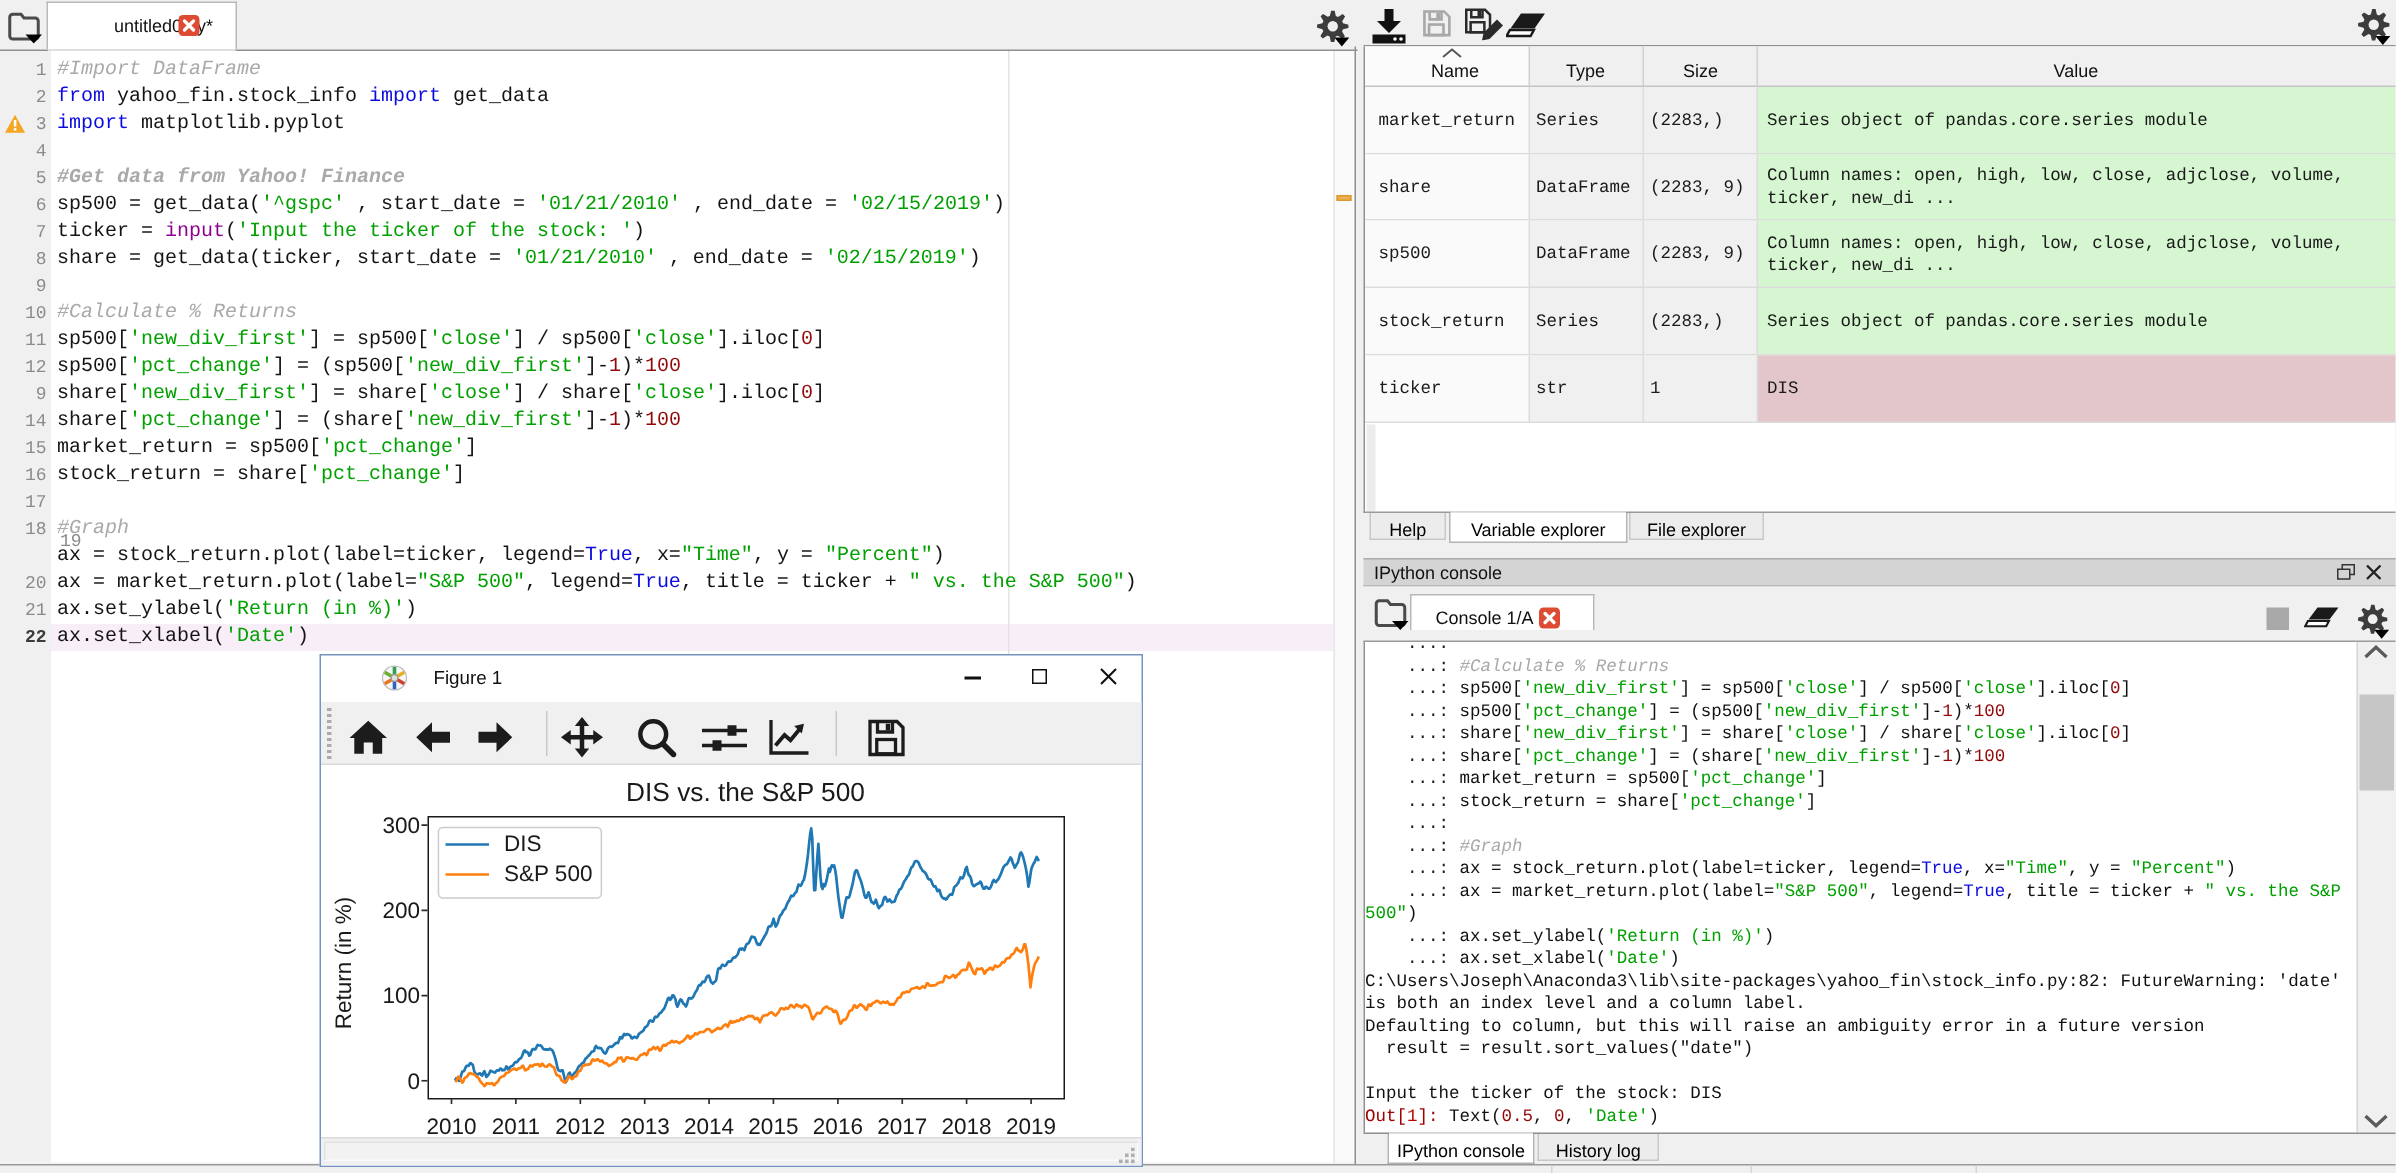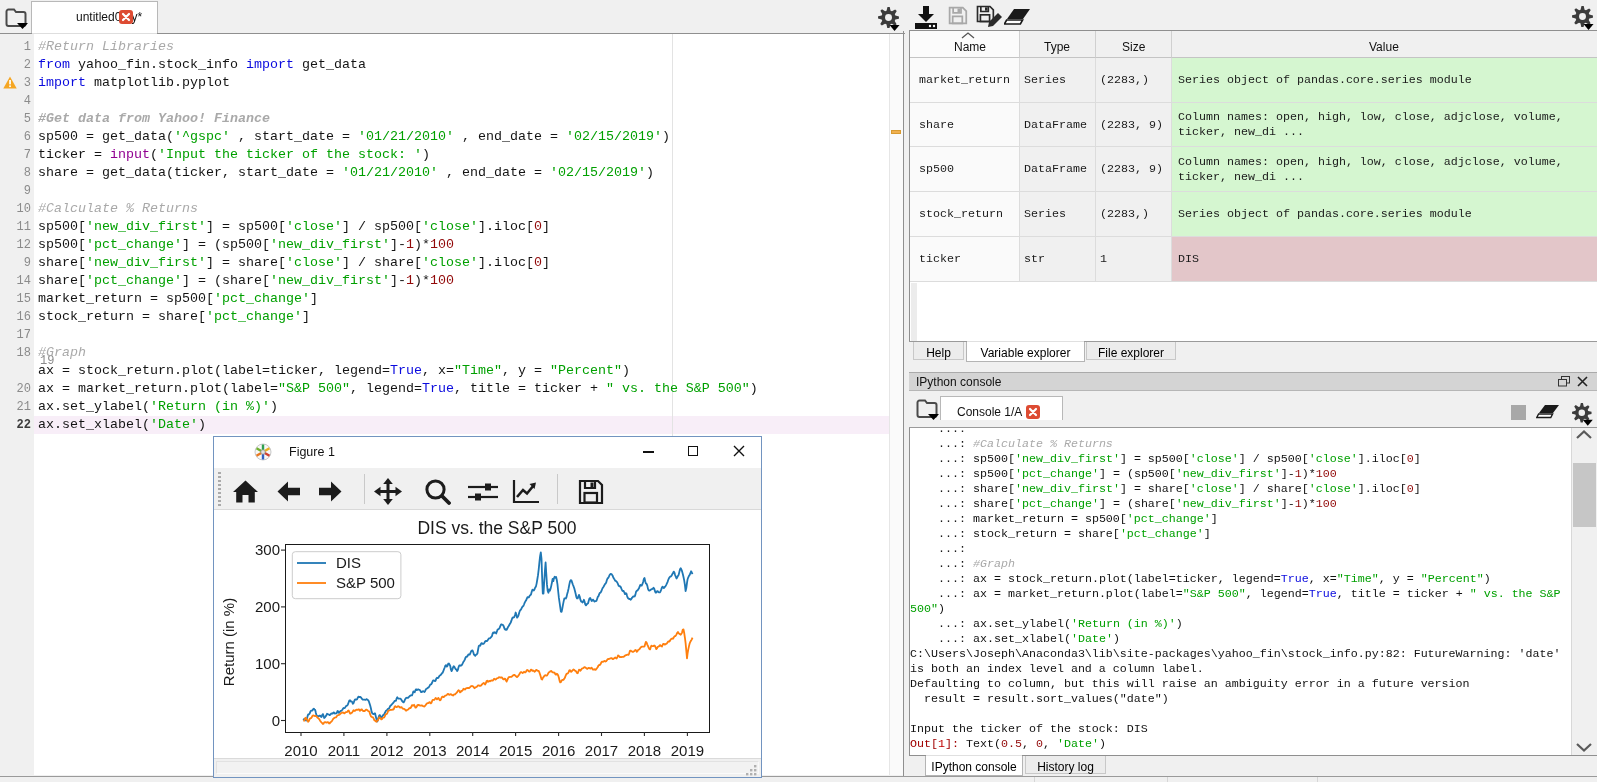--- a/index.html
+++ b/index.html
@@ -101,21 +101,21 @@
 <div class="ln" style="top:344px;">18</div>
 <div class="ln" style="top:352px;padding-left:40px;">19</div>
 <div class="ln" style="top:380px;">20</div>
 <div class="ln" style="top:398px;">21</div>
 <div class="ln" style="top:416px;color:#3c3c3c;font-weight:bold;">22</div>
 <svg class="abs" style="left:3px;top:76px;" width="14" height="13">
     <path d="M7 0.5 L13.7 12.5 H0.3 Z" fill="#f5a623"></path>
     <rect x="6.2" y="4" width="1.7" height="4.4" fill="#fff"></rect>
     <rect x="6.2" y="9.4" width="1.7" height="1.7" fill="#fff"></rect>
   </svg>
-<div class="cl" style="top:38px;"><span class="c">#Return Libraries</span></div>
+<div class="cl" style="top:38px;"><span class="c">#Import DataFrame</span></div>
 <div class="cl" style="top:56px;"><span class="k">from</span> yahoo_fin.stock_info <span class="k">import</span> get_data</div>
 <div class="cl" style="top:74px;"><span class="k">import</span> matplotlib.pyplot</div>
 <div class="cl" style="top:110px;font-weight:bold;"><span class="c">#Get data from Yahoo! Finance</span></div>
 <div class="cl" style="top:128px;">sp500 = get_data(<span class="s">'^gspc'</span> , start_date = <span class="s">'01/21/2010'</span> , end_date = <span class="s">'02/15/2019'</span>)</div>
 <div class="cl" style="top:146px;">ticker = <span class="b">input</span>(<span class="s">'Input the ticker of the stock: '</span>)</div>
 <div class="cl" style="top:164px;">share = get_data(ticker, start_date = <span class="s">'01/21/2010'</span> , end_date = <span class="s">'02/15/2019'</span>)</div>
 <div class="cl" style="top:200px;"><span class="c">#Calculate % Returns</span></div>
 <div class="cl" style="top:218px;">sp500[<span class="s">'new_div_first'</span>] = sp500[<span class="s">'close'</span>] / sp500[<span class="s">'close'</span>].iloc[<span class="n">0</span>]</div>
 <div class="cl" style="top:236px;">sp500[<span class="s">'pct_change'</span>] = (sp500[<span class="s">'new_div_first'</span>]-<span class="n">1</span>)*<span class="n">100</span></div>
 <div class="cl" style="top:254px;">share[<span class="s">'new_div_first'</span>] = share[<span class="s">'close'</span>] / share[<span class="s">'close'</span>].iloc[<span class="n">0</span>]</div>

